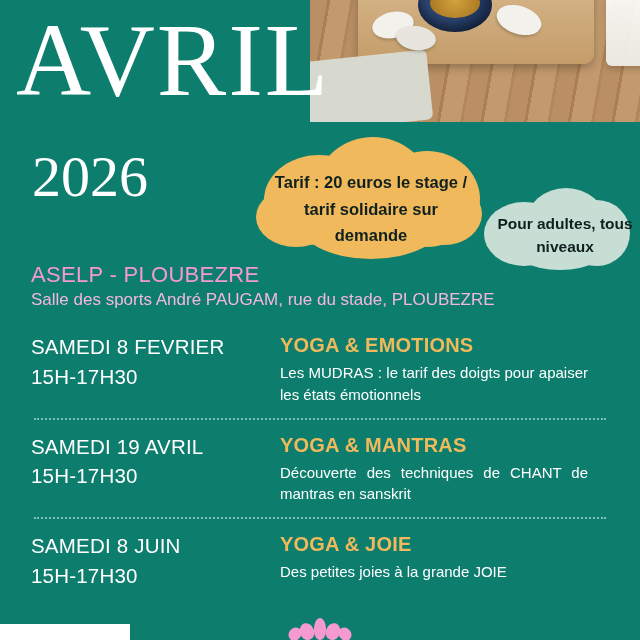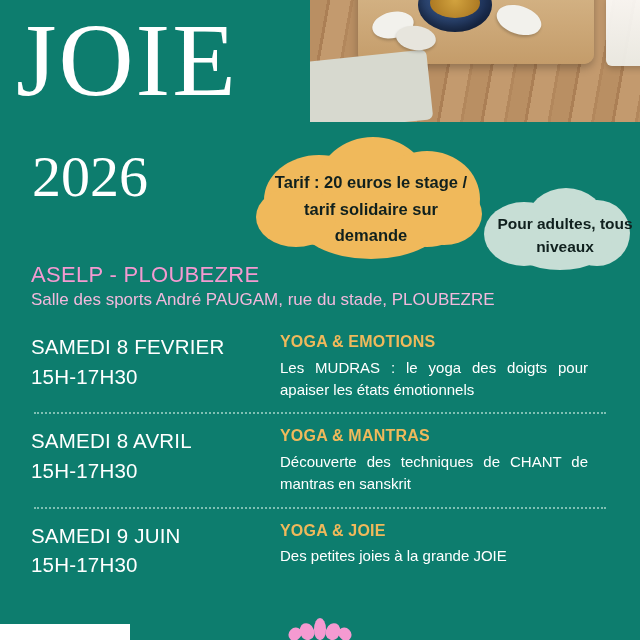--- a/index.html
+++ b/index.html
@@ -236,21 +236,21 @@
     font-size: 20.5px;
     color: #ffffff;
     letter-spacing: .2px;
     line-height: 1.45;
   }
   .session .right {
     flex: 1;
     padding-right: 52px;
   }
   .session .stitle {
-    font-size: 16px;
+    font-size: 20px;
     font-weight: bold;
     color: #f0b95b;
     letter-spacing: .2px;
     line-height: 1.3;
     margin-bottom: 4px;
   }
   .session .sdesc {
     font-size: 15px;
     color: #ffffff;
     line-height: 1.45;
@@ -299,21 +299,21 @@
     <div class="wood"></div>
     <div class="board"></div>
     <div class="cloth"></div>
     <div class="petal1"></div>
     <div class="petal2"></div>
     <div class="bowl"></div>
     <div class="petal3"></div>
     <div class="glass"></div>
   </div>
 
-  <div class="title">JOIE</div>
+  <div class="title">AVRIL</div>
   <div class="year">2026</div>
 
   <div class="blob-price">
     <div class="bg">
       <span class="bp1"></span>
         <span class="bp2"></span>
         <span class="bp3"></span>
       <span class="bp4"></span>
         <span class="bp5"></span>
         <span class="bp6"></span>
@@ -336,42 +336,42 @@
 
   <div class="sessions">
 
     <div class="session">
       <div class="left">
         <div class="date">SAMEDI 8 FEVRIER</div>
         <div class="time">15H-17H30</div>
       </div>
       <div class="right">
         <div class="stitle">YOGA &amp; EMOTIONS</div>
-        <div class="sdesc">Les MUDRAS : le yoga des doigts pour apaiser les états émotionnels</div>
+        <div class="sdesc">Les MUDRAS : le tarif des doigts pour apaiser les états émotionnels</div>
       </div>
     </div>
 
     <div class="divider"></div>
 
     <div class="session">
       <div class="left">
-        <div class="date">SAMEDI 8 AVRIL</div>
+        <div class="date">SAMEDI 19 AVRIL</div>
         <div class="time">15H-17H30</div>
       </div>
       <div class="right">
         <div class="stitle">YOGA &amp; MANTRAS</div>
         <div class="sdesc">Découverte des techniques de CHANT de mantras en sanskrit</div>
       </div>
     </div>
 
     <div class="divider"></div>
 
     <div class="session">
       <div class="left">
-        <div class="date">SAMEDI 9 JUIN</div>
+        <div class="date">SAMEDI 8 JUIN</div>
         <div class="time">15H-17H30</div>
       </div>
       <div class="right">
         <div class="stitle">YOGA &amp; JOIE</div>
         <div class="sdesc">Des petites joies à la grande JOIE</div>
       </div>
     </div>
 
   </div>
 

